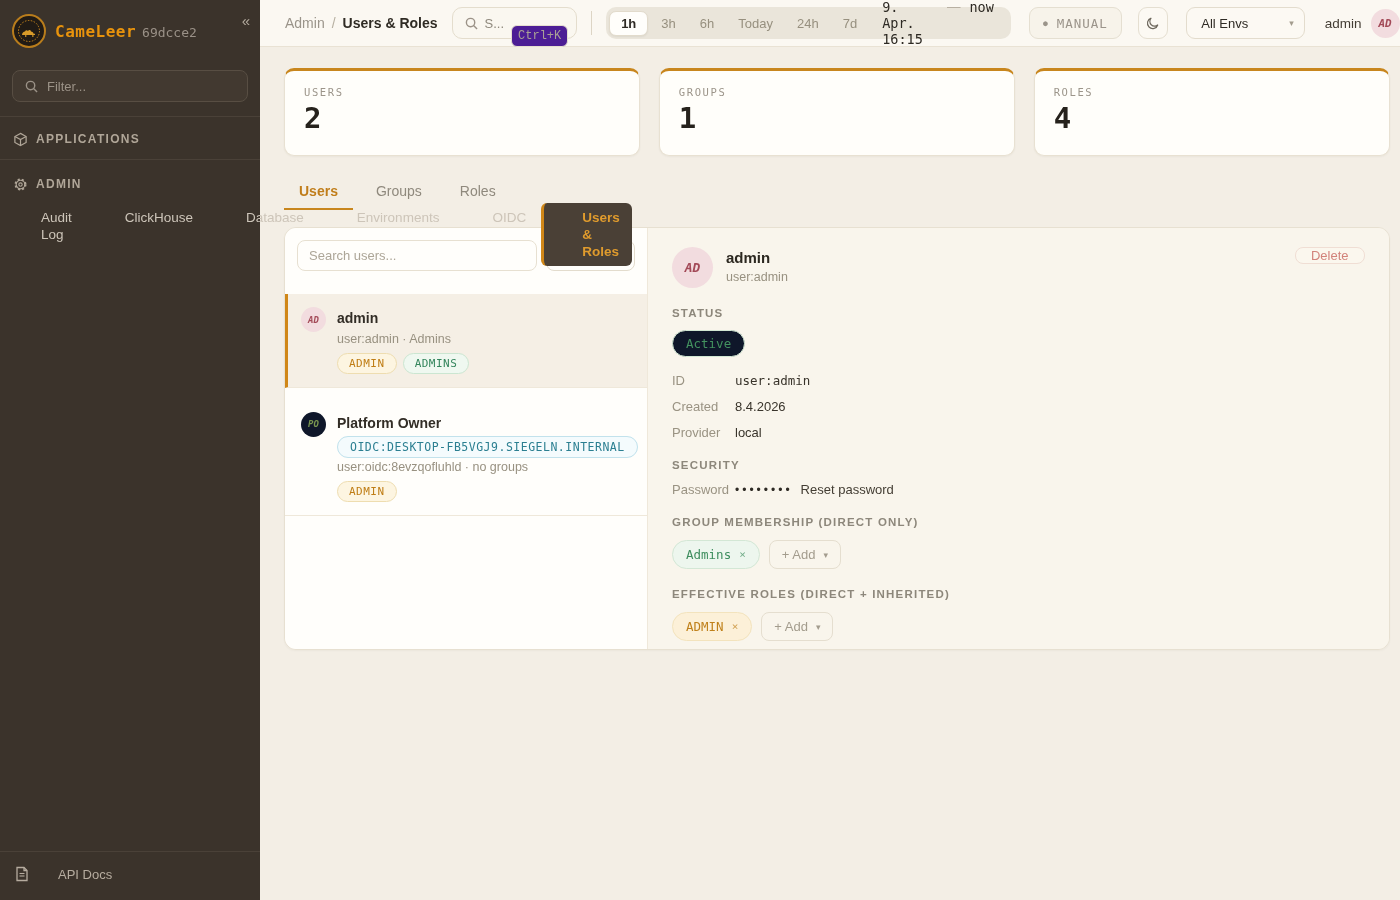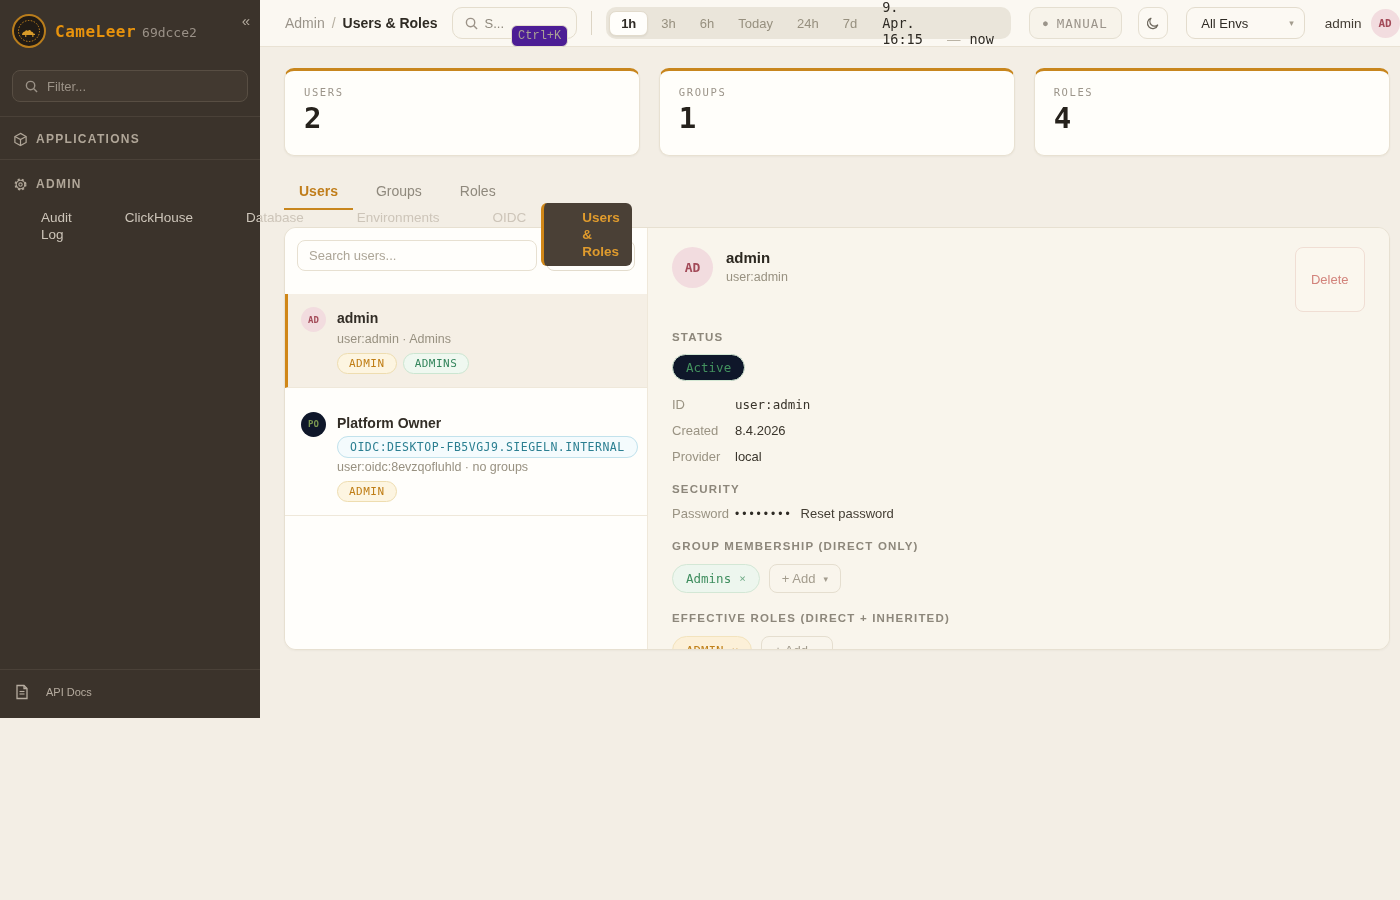--- a/index.html
+++ b/index.html
@@ -1,65 +1,65 @@
 <!DOCTYPE html>
 <html><head>
 <meta charset="utf-8">
 <style>
   * { margin:0; padding:0; box-sizing:border-box; }
   html,body { width:1400px; height:900px; overflow:hidden; }
   body { font-family:"Liberation Sans", sans-serif; display:flex; background:#f3eee5; color:#2e2a24; }
   .mono { font-family:"DejaVu Sans Mono", monospace; }
 
   
-  .sidebar { width:260px; min-width:260px; height:718px; background:#3b332b; display:flex; flex-direction:column; position:relative; }
+  .sidebar { width:260px; min-width:260px; height:900px; background:#3b332b; display:flex; flex-direction:column; position:relative; }
   .sb-header { display:flex; align-items:center; gap:9px; padding:14px 14px 12px 12px; }
   .logo-badge { width:34px; height:34px; border-radius:50%; background:#211b15; border:2px solid #b97d1c; display:flex; align-items:center; justify-content:center; flex-shrink:0; }
   .logo-name { font-family:"DejaVu Sans Mono", monospace; font-weight:bold; font-size:16px; color:#e8930c; letter-spacing:0.5px; }
   .logo-suffix { font-family:"DejaVu Sans Mono", monospace; font-size:13px; color:#9a9187; margin-left:6px; }
   .collapse-btn { position:absolute; top:12px; right:10px; color:#b3aa9e; font-size:15px; cursor:pointer; }
   .sb-filter-wrap { padding:10px 12px 14px 12px; border-bottom:1px solid #4a4138; }
   .sb-filter { display:flex; align-items:center; gap:8px; background:#423930; border:1px solid #584e43; border-radius:8px; height:32px; padding:0 10px; }
   .sb-filter input { background:transparent; border:none; outline:none; color:#cfc7bb; font-size:13px; width:100%; font-family:"Liberation Sans", sans-serif; }
   .sb-filter input::placeholder { color:#9b9287; }
   .sb-section-head { display:flex; align-items:center; gap:8px; padding:14px 12px 8px 12px; color:#b0a698; font-size:12px; font-weight:bold; letter-spacing:1.3px; }
   .sb-divider { border-bottom:1px solid #4a4138; margin:4px 0 2px 0; }
   .sb-items { display:flex; flex-direction:row; padding:2px 0; }
   .sb-item { padding:6px 12px 6px 41px; font-size:13.5px; color:#cdc5b9; cursor:pointer; line-height:17px; margin:1px 0; }
   .sb-item.active { background:#4a4036; color:#e09b2d; border-left:3px solid #d08718; border-radius:6px; margin:1px 6px 1px 3px; padding-left:38px; font-weight:bold; }
-  .sb-footer { margin-top:auto; border-top:1px solid #4a4138; padding:14px 12px 18px 14px; display:flex; align-items:center; gap:16px; color:#b6ac9f; font-size:11px; cursor:pointer; }
+  .sb-footer { margin-top:auto; border-top:1px solid #4a4138; padding:14px 12px 18px 14px; display:flex; align-items:center; gap:28px; color:#b6ac9f; font-size:13px; cursor:pointer; }
   .sb-icon { display:inline-flex; width:16px; height:16px; align-items:center; justify-content:center; flex-shrink:0; }
 
   
   .main { flex:1; display:flex; flex-direction:column; height:900px; }
 
   
   .topbar { height:47px; min-height:47px; background:#fbf8f2; border-bottom:1px solid #e9e2d4; display:flex; align-items:center; padding:0 14px 0 25px; gap:10px; }
   .crumb { display:flex; align-items:center; gap:7px; font-size:14px; white-space:nowrap; }
   .crumb-parent { color:#9a948a; cursor:pointer; }
   .crumb-sep { color:#b7b0a2; }
   .crumb-current { color:#2f2b24; font-weight:bold; }
   .search-btn { display:flex; align-items:center; gap:7px; border:1px solid #e4ddcd; background:#faf7f0; border-radius:10px; height:32px; padding:0 8px 0 12px; cursor:pointer; margin-left:4px; }
   .search-btn .s-label { color:#8f897d; font-size:13px; }
   .kbd { font-family:Liberation Mono, monospace; font-size:12px; color:#aaa295; border:1px solid #e6dfd0; border-radius:6px; padding:3px 6px; background:#4c1d95;margin-top:26px; }
   .tb-vdivider { width:1px; height:24px; background:#ddd5c5; margin:0 4px; }
   .seg { display:flex; align-items:center; background:#eae5da; border-radius:10px; height:32px; padding:3px; gap:2px; }
   .seg-btn { font-size:13px; color:#97907f; padding:4px 11px; border-radius:7px; cursor:pointer; white-space:nowrap; }
   .seg-btn.active { background:#fffefb; color:#2e2a24; font-weight:bold; border:1px solid #e2dbcc; box-shadow:0 1px 2px rgba(0,0,0,0.06); }
-  .seg-time { display:flex; align-items:flex-end; gap:9px; padding:0 14px 0 12px; font-size:13.5px; }
+  .seg-time { display:flex; align-items:flex-start; gap:9px; padding:0 14px 0 12px; font-size:13.5px; }
   .seg-time .t { font-family:"DejaVu Sans Mono", monospace; color:#2e2a24; }
   .seg-time .sep { color:#b2aa9b; }
   .manual-btn { display:flex; align-items:center; gap:8px; border:1px solid #e5dfd1; background:#f7f3ea; border-radius:9px; height:32px; padding:0 13px; color:#9b948a; font-family:"DejaVu Sans Mono", monospace; font-size:12.5px; letter-spacing:1px; cursor:pointer; margin-left:8px; white-space:nowrap; }
   .moon-btn { width:34px; height:32px; border:1px solid #e5dfd1; background:#fcf9f3; border-radius:9px; display:flex; align-items:center; justify-content:center; cursor:pointer; margin-left:6px; }
   .env-select { display:flex; align-items:center; justify-content:space-between; border:1px solid #e3dccd; background:#fcf9f3; border-radius:9px; height:32px; width:130px; padding:0 10px 0 14px; cursor:pointer; margin-left:8px; }
   .env-select .val { font-size:13px; color:#2f2b24;text-align:center; }
   .caret { font-size:9px; color:#a39c8e; }
   .tb-user { display:flex; align-items:center; gap:9px; margin-left:10px; }
   .tb-user .uname { font-size:13.5px; color:#433d34; }
-  .avatar { border-radius:50%; display:flex; align-items:center; justify-content:center; font-family:"DejaVu Sans Mono", monospace; font-weight:bold; flex-shrink:0; }
+  .avatar { border-radius:50%; display:flex; align-items:center; justify-content:center; font-family:"DejaVu Sans Mono", monospace; font-weight:bold; flex-shrink:0;font-style:italic; }
   .avatar.pink { background:#f2dcdf; color:#a34a58; }
   .avatar.green { background:#0f172a; color:#7a9750; }
   .av-28 { width:29px; height:29px; font-size:11px; }
   .av-24 { width:25px; height:25px; font-size:9px; }
   .av-40 { width:41px; height:41px; font-size:13px; }
 
   
   .content { flex:1; padding:21px 24px; overflow:hidden; background:#f3eee5; }
   .stats-row { display:grid; grid-template-columns:1fr 1fr 1fr; gap:19px; }
   .stat-card { background:#fffefa; border:1px solid #e8e1d2; border-top:3px solid #c8861d; border-radius:10px; height:88px; padding:15px 19px; box-shadow:0 1px 2px rgba(60,50,30,0.05); }
@@ -86,21 +86,21 @@
   .pill { font-family:"DejaVu Sans Mono", monospace; font-size:11px; border-radius:999px; padding:3px 11px; letter-spacing:0.5px; white-space:nowrap; }
   .pill.orange { color:#bf7d15; background:#fdf5e1; border:1px solid #eeddb0; }
   .pill.green { color:#33855c; background:#eff8f0; border:1px solid #cbe6d1; }
   .pill.teal { color:#2b7f91; background:#f4fbfd; border:1px solid #c2e2ec; font-size:11.5px; padding:3px 12px; }
 
   
   .detail-col { flex:1; background:#f9f5ec; padding:19px 24px; overflow:hidden; }
   .detail-head { display:flex; align-items:flex-start; gap:13px; }
   .dh-name { font-size:15px; font-weight:bold; color:#2c2820; padding-top:2px; }
   .dh-sub { font-size:12.5px; color:#989181; margin-top:4px; }
-  .delete-btn { margin-left:auto; border:1px solid #f0ded4; background:#fbf7ee; color:#d2837b; font-size:13px; border-radius:8px; padding:24px 15px; cursor:pointer; font-family:"Liberation Sans", sans-serif; }
+  .delete-btn { margin-left:auto; border:1px solid #f0ded4; background:#fbf7ee; color:#d2837b; font-size:13px; border-radius:8px; padding:0 15px; cursor:pointer; font-family:"Liberation Sans", sans-serif; }
   .sec-head { font-size:11.5px; font-weight:bold; letter-spacing:1.2px; color:#8d877b; margin-top:19px; }
   .status-pill { display:inline-block; font-family:"DejaVu Sans Mono", monospace; font-size:12.5px; color:#43925f; background:#0f172a; border:1px solid #d2e7d3; border-radius:999px; padding:5px 13px; margin-top:11px; }
   .field-row { display:flex; align-items:center; margin-top:11px; font-size:13px; }
   .field-label { width:63px; color:#9a9383; }
   .field-value { color:#39342b; }
   .field-value.mono { font-family:"DejaVu Sans Mono", monospace; font-size:12.5px; }
   .pw-dots { font-size:12px; letter-spacing:3px; color:#2e2a24; }
   .reset-link { margin-left:8px; color:#433d33; cursor:pointer; }
   .chip-row { display:flex; gap:9px; margin-top:12px; align-items:center; }
   .chip { display:inline-flex; align-items:center; gap:8px; font-family:"DejaVu Sans Mono", monospace; font-size:12.5px; border-radius:999px; padding:6px 13px; cursor:default; }

